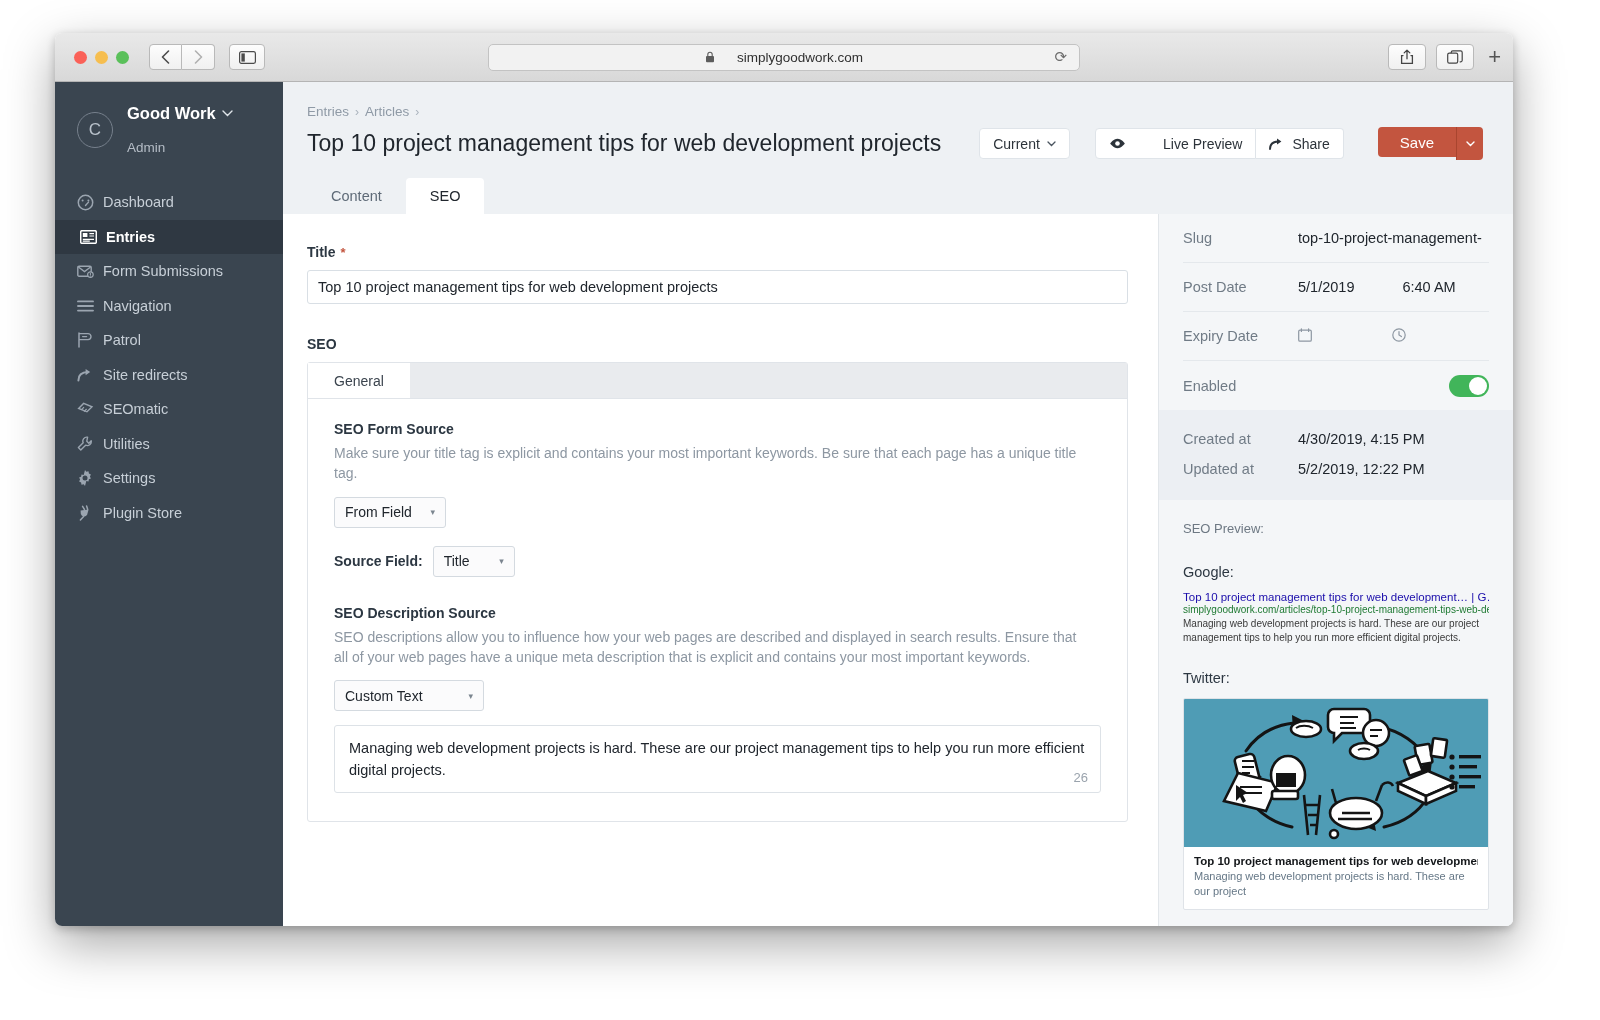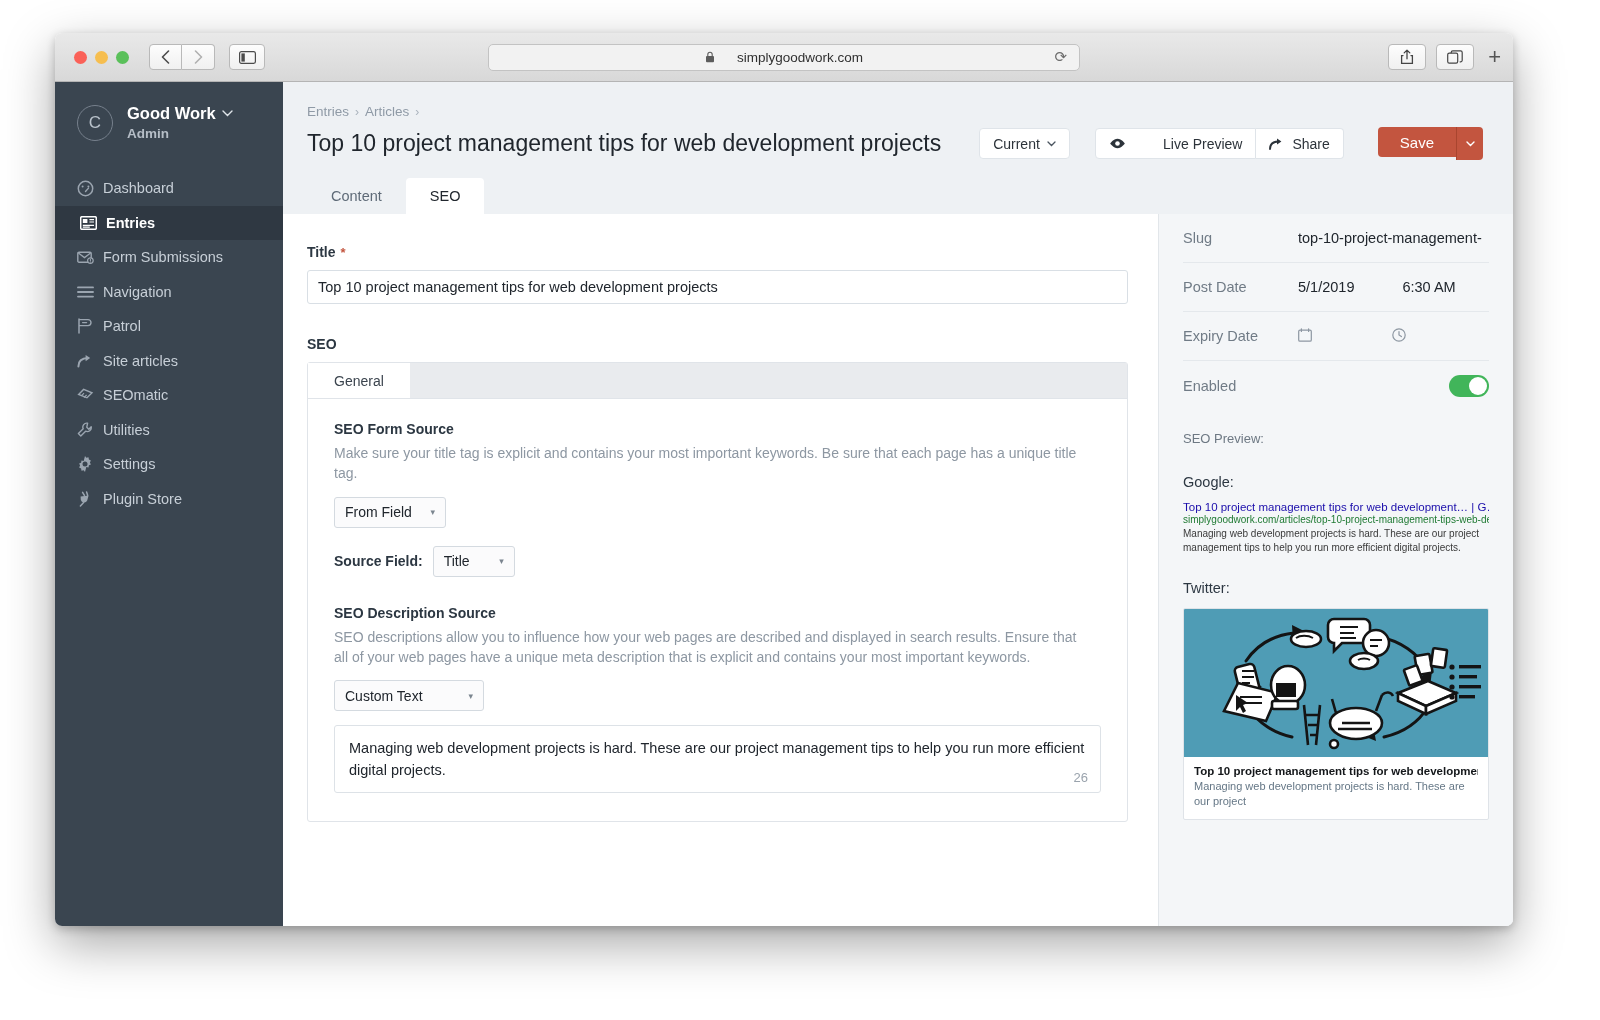--- a/index.html
+++ b/index.html
@@ -93,21 +93,21 @@
   }
   #brand { display: flex; align-items: center; padding: 0 0 0 22px; margin-bottom: 30px; }
   #avatar {
     width: 36px; height: 36px; border-radius: 50%;
     border: 1.5px solid #76808c;
     display: flex; align-items: center; justify-content: center;
     font-size: 17px; color: #b9c2cb; flex: none;
   }
   #brandtext { margin-left: 14px; }
   #brandname { font-size: 16.5px; font-weight: bold; color: #fff; display: flex; align-items: center; gap: 6px; }
-  #brandrole { font-size: 13.5px; color: #b5bdc6; margin-top: 3px; font-weight: bold; }
+  #brandrole { font-size: 13.5px; color: #b5bdc6; margin-top: 17px; }
 
   .navitem {
     display: flex; align-items: center;
     height: 34.5px; padding-left: 22px;
     font-size: 14.5px; color: #c7cfd7;
   }
   .navitem.active { background: #2f3842; color: #fff; font-weight: bold; border-left: 3px solid transparent; }
   .navicon {
     width: 26px; flex: none; display: flex; align-items: center; color: #9ba5b0;
   }
@@ -374,21 +374,21 @@
         <span>Patrol</span>
       </div>
 
       <div class="navitem">
         <span class="navicon">
           <svg width="17" height="14" viewBox="0 0 17 14">
               <path d="M1.4 12.4c0-5.6 3.6-8.2 9.6-8.3" stroke="currentColor" stroke-width="2" fill="none" stroke-linecap="round"></path>
               <path d="M8.6 1l4.6 3.1-4.6 3.2z" fill="currentColor"></path>
             </svg>
         </span>
-        <span>Site articles</span>
+        <span>Site redirects</span>
       </div>
 
       <div class="navitem">
         <span class="navicon">
           <svg width="17" height="14" viewBox="0 0 17 14">
               <path d="M1.6 6.4L6.6 1.4l8.4 3.4-5 5z" stroke="currentColor" stroke-width="1.4" fill="none"></path>
               <path d="M4.4 7.8l2.6-2.6M7 9.6l2.6-2.6" stroke="currentColor" stroke-width="1.2"></path>
             </svg>
         </span>
         <span>SEOmatic</span>
@@ -527,21 +527,21 @@
 
         <div id="meta">
           <div class="mrow">
             <div class="mlabel">Slug</div>
             <div class="mval">top-10-project-management-</div>
           </div>
 
           <div class="mrow">
             <div class="mlabel">Post Date</div>
             <div class="mval">5/1/2019</div>
-            <div class="mval time">6:30 AM</div>
+            <div class="mval time">6:40 AM</div>
           </div>
 
           <div class="mrow">
             <div class="mlabel">Expiry Date</div>
             <span class="mico">
               <svg width="14" height="14" viewBox="0 0 14 14">
                   <rect x="0.7" y="2.2" width="12.6" height="11" rx="1.3" stroke="#8d97a2" stroke-width="1.2" fill="none"></rect>
                   <path d="M3.4 0.8v2.6M10.6 0.8v2.6" stroke="#8d97a2" stroke-width="1.2" stroke-linecap="round"></path>
                 </svg>
             </span>
@@ -551,20 +551,30 @@
                   <path d="M7 3.6V7l2.4 1.6" stroke="#8d97a2" stroke-width="1.2" fill="none" stroke-linecap="round"></path>
                 </svg>
             </span>
           </div>
 
           <div class="mrow" style="border-bottom:none;">
             <div class="mlabel">Enabled</div>
             <div id="toggle"></div>
           </div>
 
+          <div id="tsblock">
+            <div class="tsrow">
+              <div class="mlabel">Created at</div>
+              <div class="mval">4/30/2019, 4:15 PM</div>
+            </div>
+            <div class="tsrow">
+              <div class="mlabel">Updated at</div>
+              <div class="mval">5/2/2019, 12:22 PM</div>
+            </div>
+          </div>
 
           <div id="previewhead">SEO Preview:</div>
 
           <div id="googlehead">Google:</div>
           <div id="gcard">
             <div id="gtitle">Top 10 project management tips for web development… | G…</div>
             <div id="gurl">simplygoodwork.com/articles/top-10-project-management-tips-web-development-p</div>
             <div id="gdesc">Managing web development projects is hard. These are our project management tips to help you run more efficient digital projects.</div>
           </div>
 

